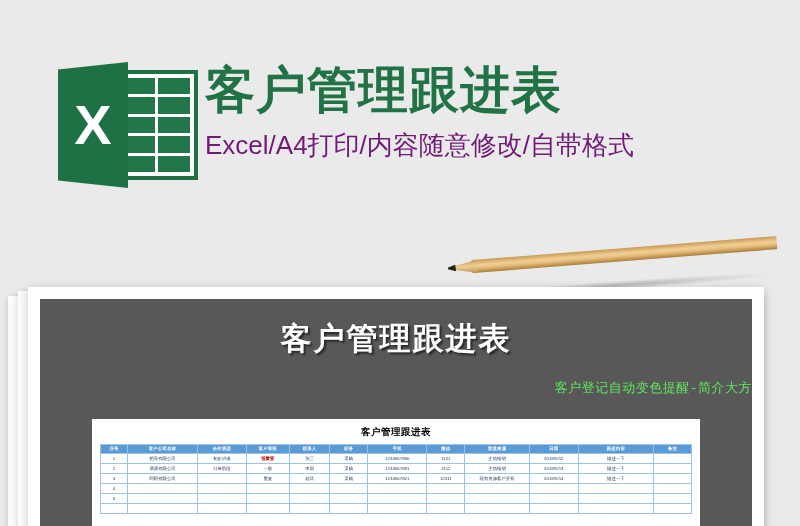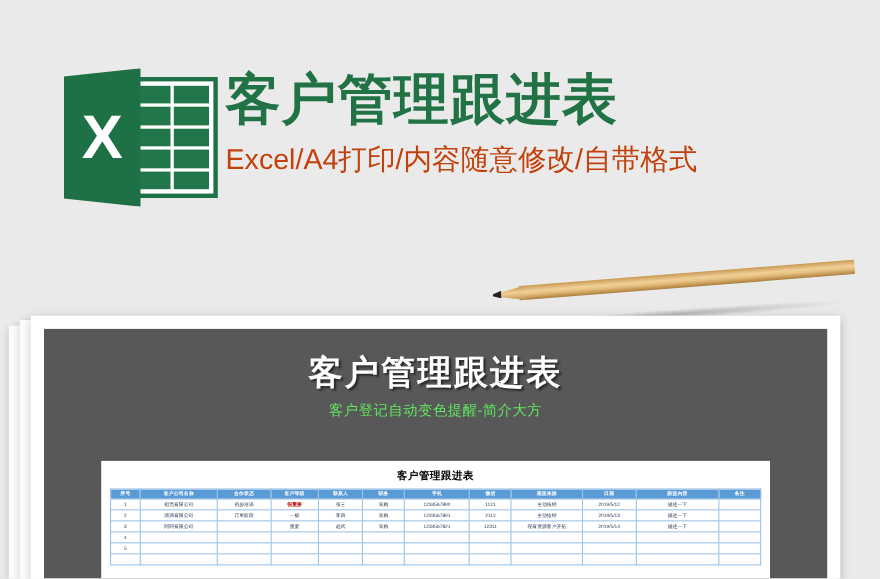--- a/index.html
+++ b/index.html
@@ -45,21 +45,21 @@
     font-family:"Liberation Sans",sans-serif;line-height:1;
   }
 
   
   #headline-block{position:absolute;left:205px;top:62px;width:580px;}
   #main-title{
     font-size:50px;font-weight:bold;color:#217346;letter-spacing:1px;
     line-height:1.12;margin:0;white-space:nowrap;
   }
   #main-subtitle{
-    font-size:26px;color:#c2410c;line-height:1.2;margin:12px 0 0 0;
+    font-size:26px;color:#701a75;line-height:1.2;margin:12px 0 0 0;
     white-space:nowrap;letter-spacing:0px;
   }
 
   
   #pencil{
     position:absolute;left:448px;top:253px;width:330px;height:34px;
     transform:rotate(-4.5deg);transform-origin:left center;
   }
   #pencil-body{
     position:absolute;left:24px;top:9px;width:306px;height:13px;
@@ -104,22 +104,22 @@
     position:absolute;left:40px;top:299px;width:712px;height:227px;
     background:#585858;overflow:hidden;
   }
   #preview-title{
     margin:0;padding-top:19px;text-align:center;color:#ffffff;
     font-family:"Liberation Serif","DejaVu Serif",serif;
     font-size:31px;font-weight:bold;letter-spacing:2px;
     text-shadow:2px 2px 2px rgba(0,0,0,0.55);
   }
   #preview-subtitle{
-    margin:4px 0 0 0;text-align:center;color:#5fe85f;
-    font-size:13px;letter-spacing:0.5px;
+    margin:19px 0 0 0;text-align:right;color:#5fe85f;
+    font-size:13px;letter-spacing:0.5px;font-family:Liberation Mono, monospace;
   }
 
   
   #sheet{
     position:absolute;left:52px;top:120px;width:608px;height:107px;
     background:#ffffff;overflow:hidden;
   }
   #sheet-title{
     margin:0;padding-top:7px;text-align:center;color:#000000;
     font-size:9.5px;font-weight:bold;letter-spacing:0.5px;

